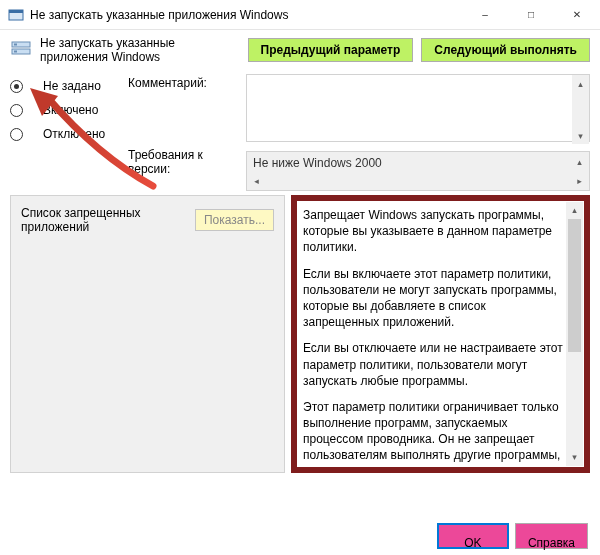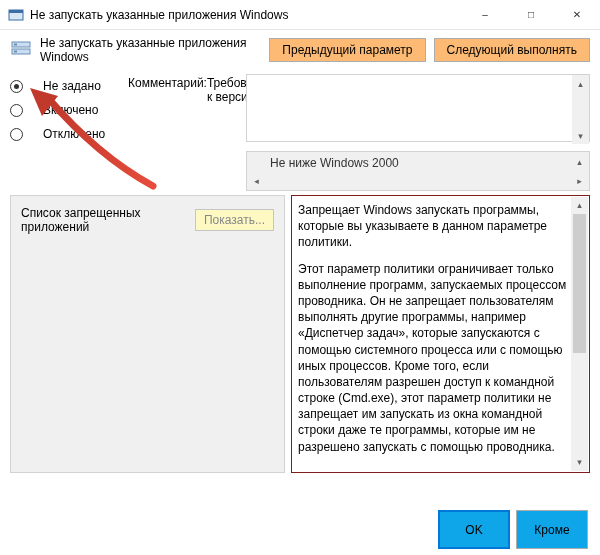--- a/index.html
+++ b/index.html
@@ -7,52 +7,52 @@
   .titlebar { height: 30px; display: flex; align-items: center; padding: 0 0 0 8px; background: #fff; border-bottom: 1px solid #e5e5e5; }
   .titlebar .icon { width: 16px; height: 16px; margin-right: 6px; display:flex; align-items:center; justify-content:center;}
   .titlebar .title { flex: 1; font-size: 12px; color: #000; }
   .win-controls { display: flex; height: 100%; }
   .win-btn { width: 46px; height: 100%; display: flex; align-items: center; justify-content: center; font-family: "Segoe UI Symbol", sans-serif; font-size: 10px; color: #333; }
 
   .content { padding: 6px 10px 0 10px; }
   .header-row { display: flex; align-items: center; gap: 8px; margin-bottom: 10px; }
   .header-row .policy-icon { width: 22px; height: 22px; display:flex; align-items:center; justify-content:center; }
   .header-row .policy-title { flex: 1; font-size: 12px; }
-  .nav-btn { height: 24px; padding: 0 12px; font-size: 12px; background: #fdba74; border: 1px solid #adadad; cursor: default; min-width:120px; }
+  .nav-btn { height: 24px; padding: 0 12px; font-size: 12px; background: #bef264; border: 1px solid #adadad; cursor: default; min-width:120px;font-weight:bold; }
 
   .upper { display: flex; gap: 8px; }
   .radios { width: 110px; position: relative; }
   .radio-row { display: flex; align-items: center; gap: 20px; height: 24px; font-size: 12px; }
   .radio { width: 13px; height: 13px; border: 1px solid #333; border-radius: 50%; display: flex; align-items: center; justify-content: center; background:#fff;}
   .radio.checked::after { content:""; width:5px; height:5px; background:#333; border-radius:50%; }
-  .labels-col { width: 110px; display:flex; flex-direction:row; }
+  .labels-col { width: 110px; display:flex; flex-direction:column; }
   .labels-col .lbl { height: 24px; display:flex; align-items:flex-start; padding-top:2px; color:#000; }
   .inputs-col { flex:1; display:flex; flex-direction:column; gap:6px;}
   .textarea { width:100%; height:68px; background:#fff; border:1px solid #d2d2d2; position:relative; padding:4px; font-size:12px; color:#000; resize:none; font-family:inherit;}
-  .req-box { width:100%; background:#f0f0f0; border:1px solid #d2d2d2; padding:4px 6px 14px 23px; font-size:12px; color:#333; position:relative; min-height:40px;}
+  .req-box { width:100%; background:#f0f0f0; border:1px solid #d2d2d2; padding:4px 6px 14px 6px; font-size:12px; color:#333; position:relative; min-height:40px;}
   .fake-scroll { position:absolute; right:1px; top:1px; bottom:1px; width:17px; background:#f0f0f0; display:flex; flex-direction:column; justify-content:space-between;}
   .fake-scroll .arr { width:17px; height:17px; display:flex; align-items:center; justify-content:center; color:#606060; font-size:9px;}
   .fake-scroll.h { left:1px; right:1px; bottom:1px; top:auto; height:17px; width:auto; flex-direction:row; }
   .fake-scroll.h .arr { width:17px; height:17px; }
 
   .section-labels { display:flex; margin-top:8px; }
   .section-labels .p-lbl { width: 285px; }
   .lower { display:flex; gap:6px; margin-top:4px; }
   .params-box { width: 275px; height: 278px; background:#f0f0f0; border:1px solid #d2d2d2; padding:10px; position:relative;}
   .params-inner { display:flex; align-items:center; gap:22px; }
   .show-btn { height:22px; padding:0 8px; background:#fef9c3; border:1px solid #c5c5c5; color:#888; font-size:12px;}
-  .help-box { flex:1; height:278px; background:#fff; border:1px solid #7f1d1d; padding:6px 20px 6px 6px; font-size:12px; line-height:1.35; color:#000; overflow:hidden; position:relative;}
+  .help-box { flex:1; height:278px; background:#fff; border:6px solid #7f1d1d; padding:6px 20px 6px 6px; font-size:12px; line-height:1.35; color:#000; overflow:hidden; position:relative;}
   .help-box p { margin-bottom:10px; }
   .help-scroll { position:absolute; right:1px; top:1px; bottom:1px; width:17px; background:#f0f0f0; display:flex; flex-direction:column;}
   .help-scroll .arr { height:17px; display:flex; align-items:center; justify-content:center; color:#606060; font-size:9px;}
   .help-scroll .track { flex:1; position:relative; }
   .help-scroll .thumb { position:absolute; left:2px; right:2px; top:0; height:58%; background:#cdcdcd; }
 
   .footer { position:absolute; bottom:6px; right:12px; display:flex; gap:6px; }
-  .footer .btn { height:39px; min-width:72px; padding:12px 12px; font-size:12px; background:#0ea5e9; border:1px solid #adadad;}
+  .footer .btn { height:26px; min-width:72px; padding:12px 12px; font-size:12px; background:#ec4899; border:1px solid #adadad;}
   .footer .btn.default { border:1px solid #0078d7; box-shadow: inset 0 0 0 1px #0078d7;}
 
   .arrow-overlay { position:absolute; pointer-events:none; z-index:50;}
 </style>
 </head>
 <body>
 
 <div class="titlebar">
   <span class="icon">
     <svg width="16" height="16" viewBox="0 0 16 16">
@@ -128,35 +128,37 @@
 
   <div class="lower">
     <div class="params-box">
       <div class="params-inner">
         <span>Список запрещенных приложений</span>
         <button class="show-btn" disabled="">Показать...</button>
       </div>
     </div>
     <div class="help-box">
       <p>Запрещает Windows запускать программы, которые вы указываете в данном параметре политики.</p>
+      <p>Если вы включаете этот параметр политики, пользователи не могут запускать программы, которые вы добавляете в список запрещенных приложений.</p>
+      <p>Если вы отключаете или не настраиваете этот параметр политики, пользователи могут запускать любые программы.</p>
       <p>Этот параметр политики ограничивает только выполнение программ, запускаемых процессом проводника. Он не запрещает пользователям выполнять другие программы, например «Диспетчер задач», которые запускаются с помощью системного процесса или с помощью иных процессов.  Кроме того, если пользователям разрешен доступ к командной строке (Cmd.exe), этот параметр политики не запрещает им запускать из окна командной строки даже те программы, которые им не разрешено запускать с помощью проводника.</p>
       <div class="help-scroll">
         <div class="arr">▴</div>
         <div class="track">
             <div class="thumb"></div>
           </div>
         <div class="arr">▾</div>
       </div>
     </div>
   </div>
 </div>
 
 <div class="footer">
   <button class="btn default">OK</button>
-  <button class="btn">Кроме</button>
+  <button class="btn">Справка</button>
 </div>
 
 <svg class="arrow-overlay" style="left:28px; top:86px;" width="140" height="110" viewBox="0 0 140 110">
   <defs>
     <linearGradient id="ag" x1="0" y1="0" x2="1" y2="0">
       <stop offset="0" stop-color="#c0392b"></stop>
       <stop offset="1" stop-color="#e74c3c"></stop>
     </linearGradient>
   </defs>
   <path d="M 125 100 Q 70 70 20 12" stroke="url(#ag)" stroke-width="7" fill="none" stroke-linecap="round"></path>

